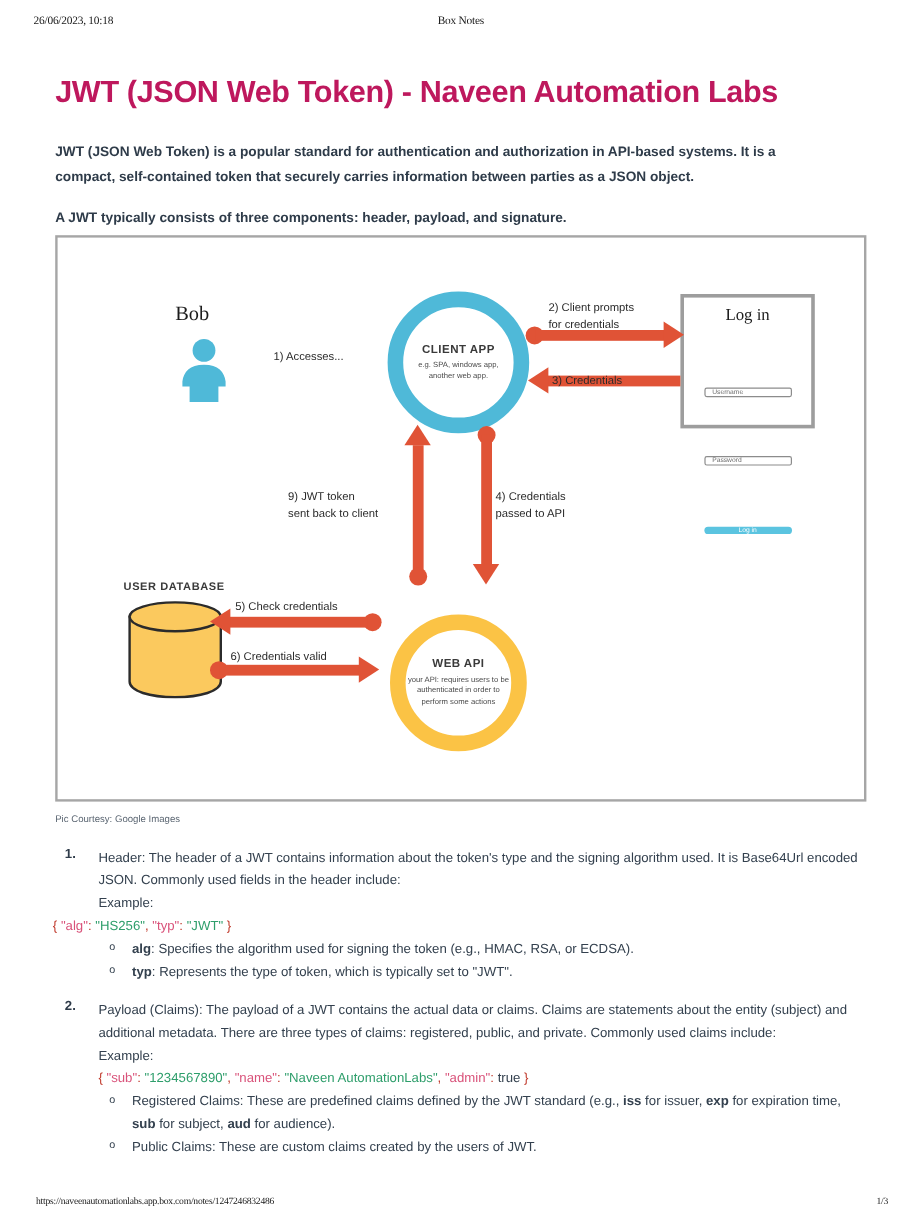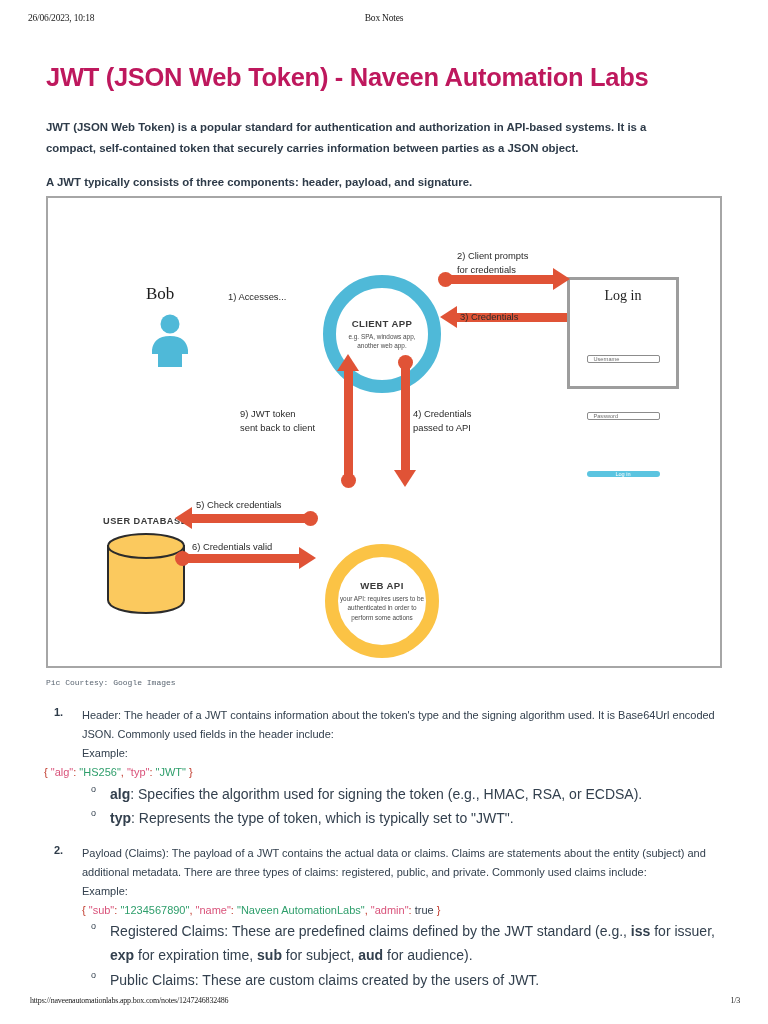--- a/index.html
+++ b/index.html
@@ -44,21 +44,21 @@
   .para-2 { top: 161px; }
 
   
   .diagram {
     position: absolute; left: 46px; top: 196px;
     width: 676px; height: 472px;
     border: 2px solid #a6a6a6;
     background: #fff;
     overflow: hidden;
   }
-  .dg { position: absolute; margin-top: 32px; }
+  .dg { position: absolute; }
 
   
   .bob-label {
     left: 146px; top: 252px;
     font-family: "Liberation Serif", serif;
     font-size: 17px; color: #1c1c1c;
   }
   .bob-figure { left: 150px; top: 282px; width: 40px; height: 54px; }
 
   
@@ -138,21 +138,21 @@
 
   .step-label {
     position: absolute;
     font-size: 9.4px; color: #2a2a2a; line-height: 1.45;
     white-space: pre-line;
   }
 
   
   .caption {
     position: absolute; left: 46px; top: 678px;
-    font-size: 8px; color: #5b6672; font-family: Liberation Mono, monospace;
+    font-size: 8px; color: #5b6672;
   }
 
   
   .content { position: absolute; left: 46px; top: 706px; width: 676px; }
   .num-item { position: relative; padding-left: 36px; margin-bottom: 2px; }
   .num-marker {
     position: absolute; left: 8px; top: 0;
     font-size: 11px; font-weight: bold; color: #2e3b49;
   }
   .num-text {
@@ -167,21 +167,21 @@
   .code-line .k { color: #d9527a; }
   .code-line .v { color: #2e9e6b; }
   .code-line .p { color: #c0392b; }
   .code-line .b { color: #33404e; }
   .code-indent-0 { margin-left: -38px; }
   .code-indent-1 { margin-left: 0px; }
 
   .sub-list { list-style: none; margin: 0; padding: 0; }
   .sub-item {
     position: relative; padding-left: 28px;
-    font-size: 14px; line-height: 1.72; color: #33404e;
+    font-size: 11px; line-height: 1.72; color: #33404e;
   }
   .sub-item::before {
     content: "o";
     position: absolute; left: 9px; top: 0;
     font-size: 9px; color: #33404e;
   }
   .sub-item b { font-weight: bold; }
   .gap-8 { height: 12px; }
 
   

